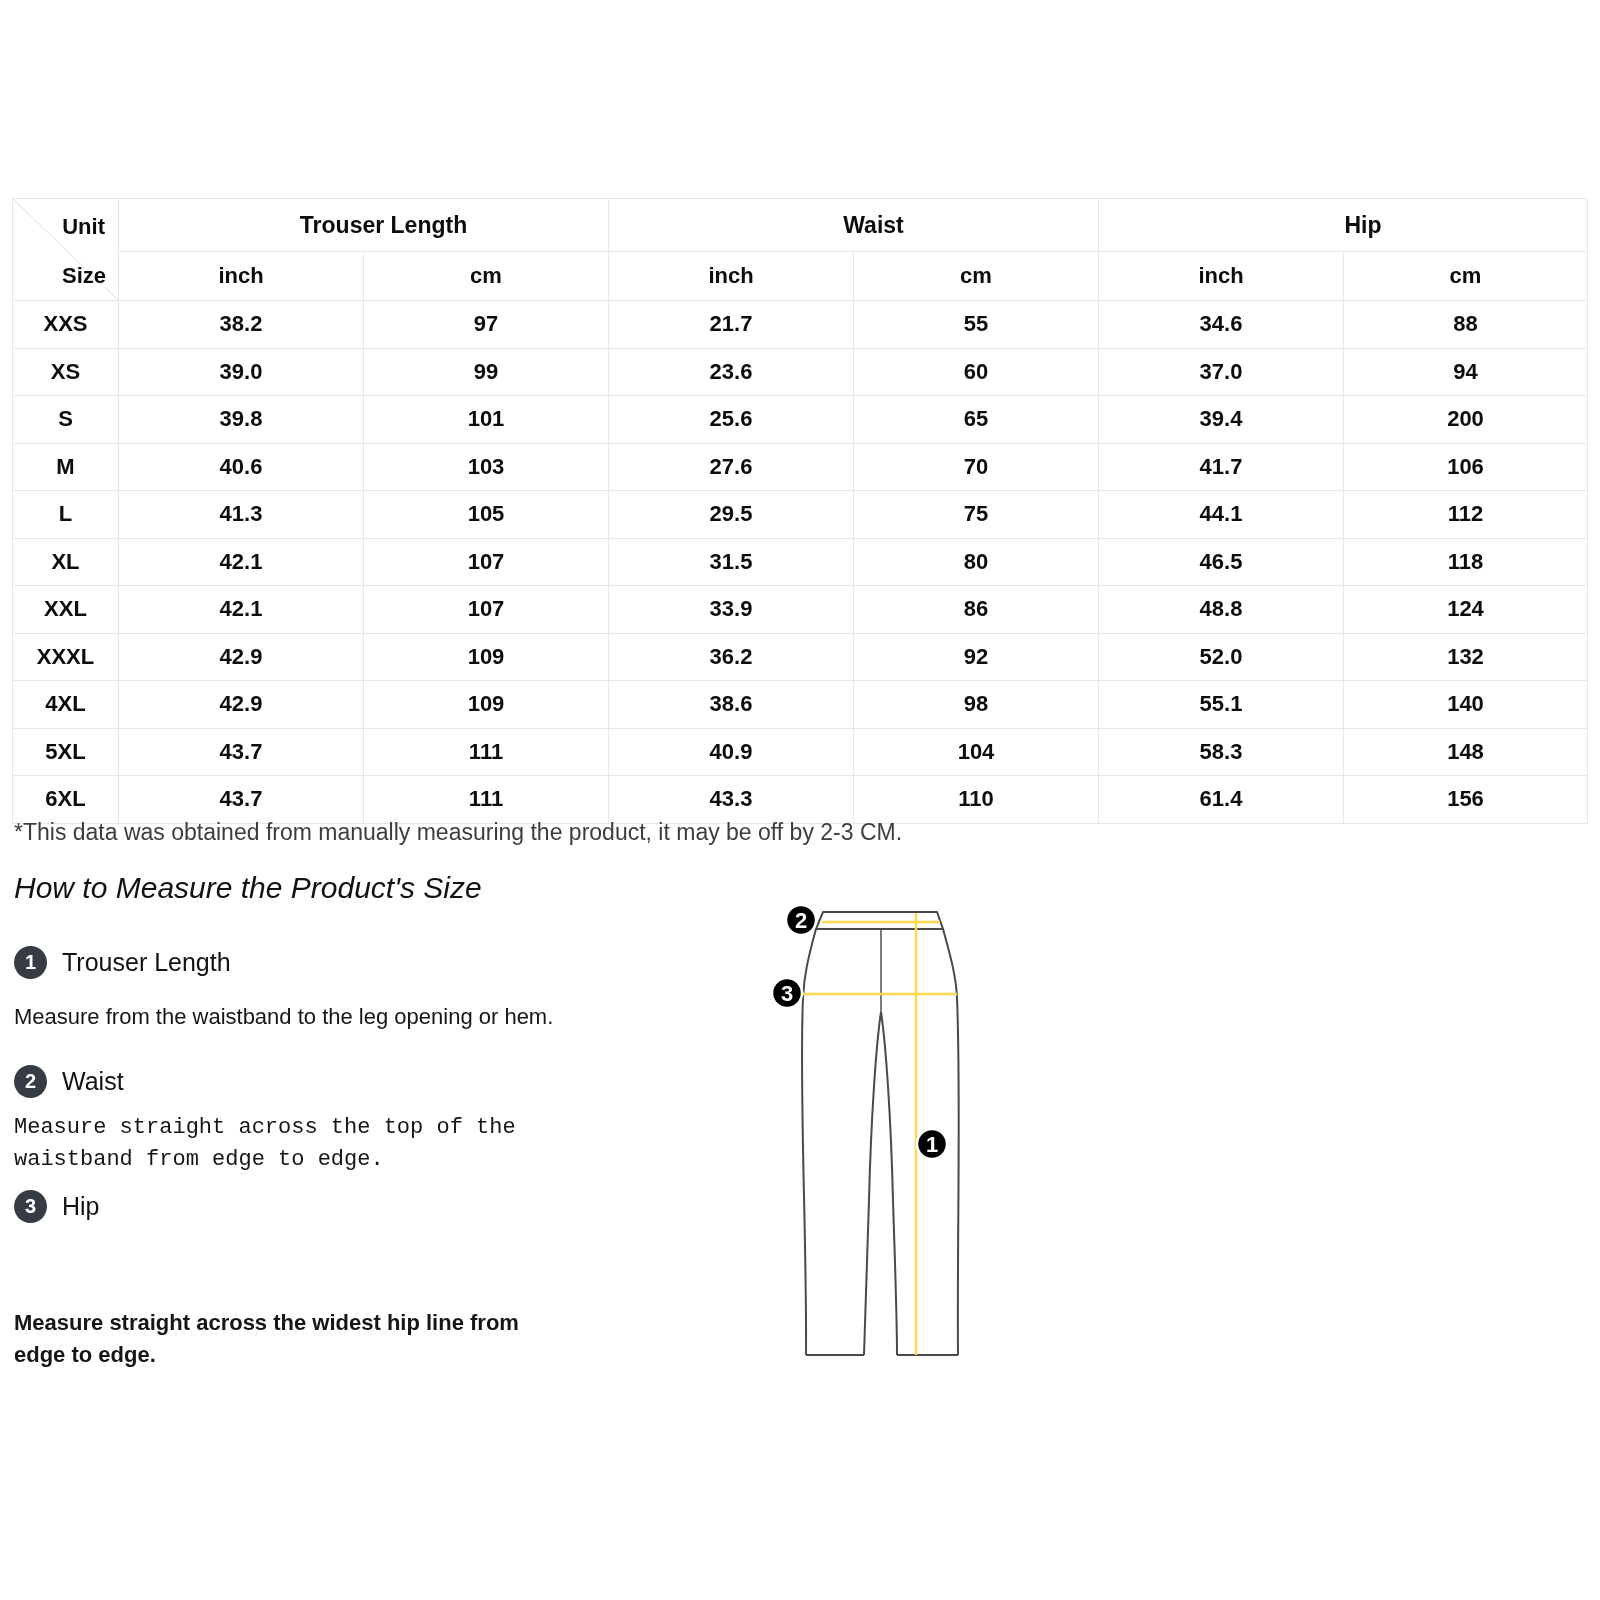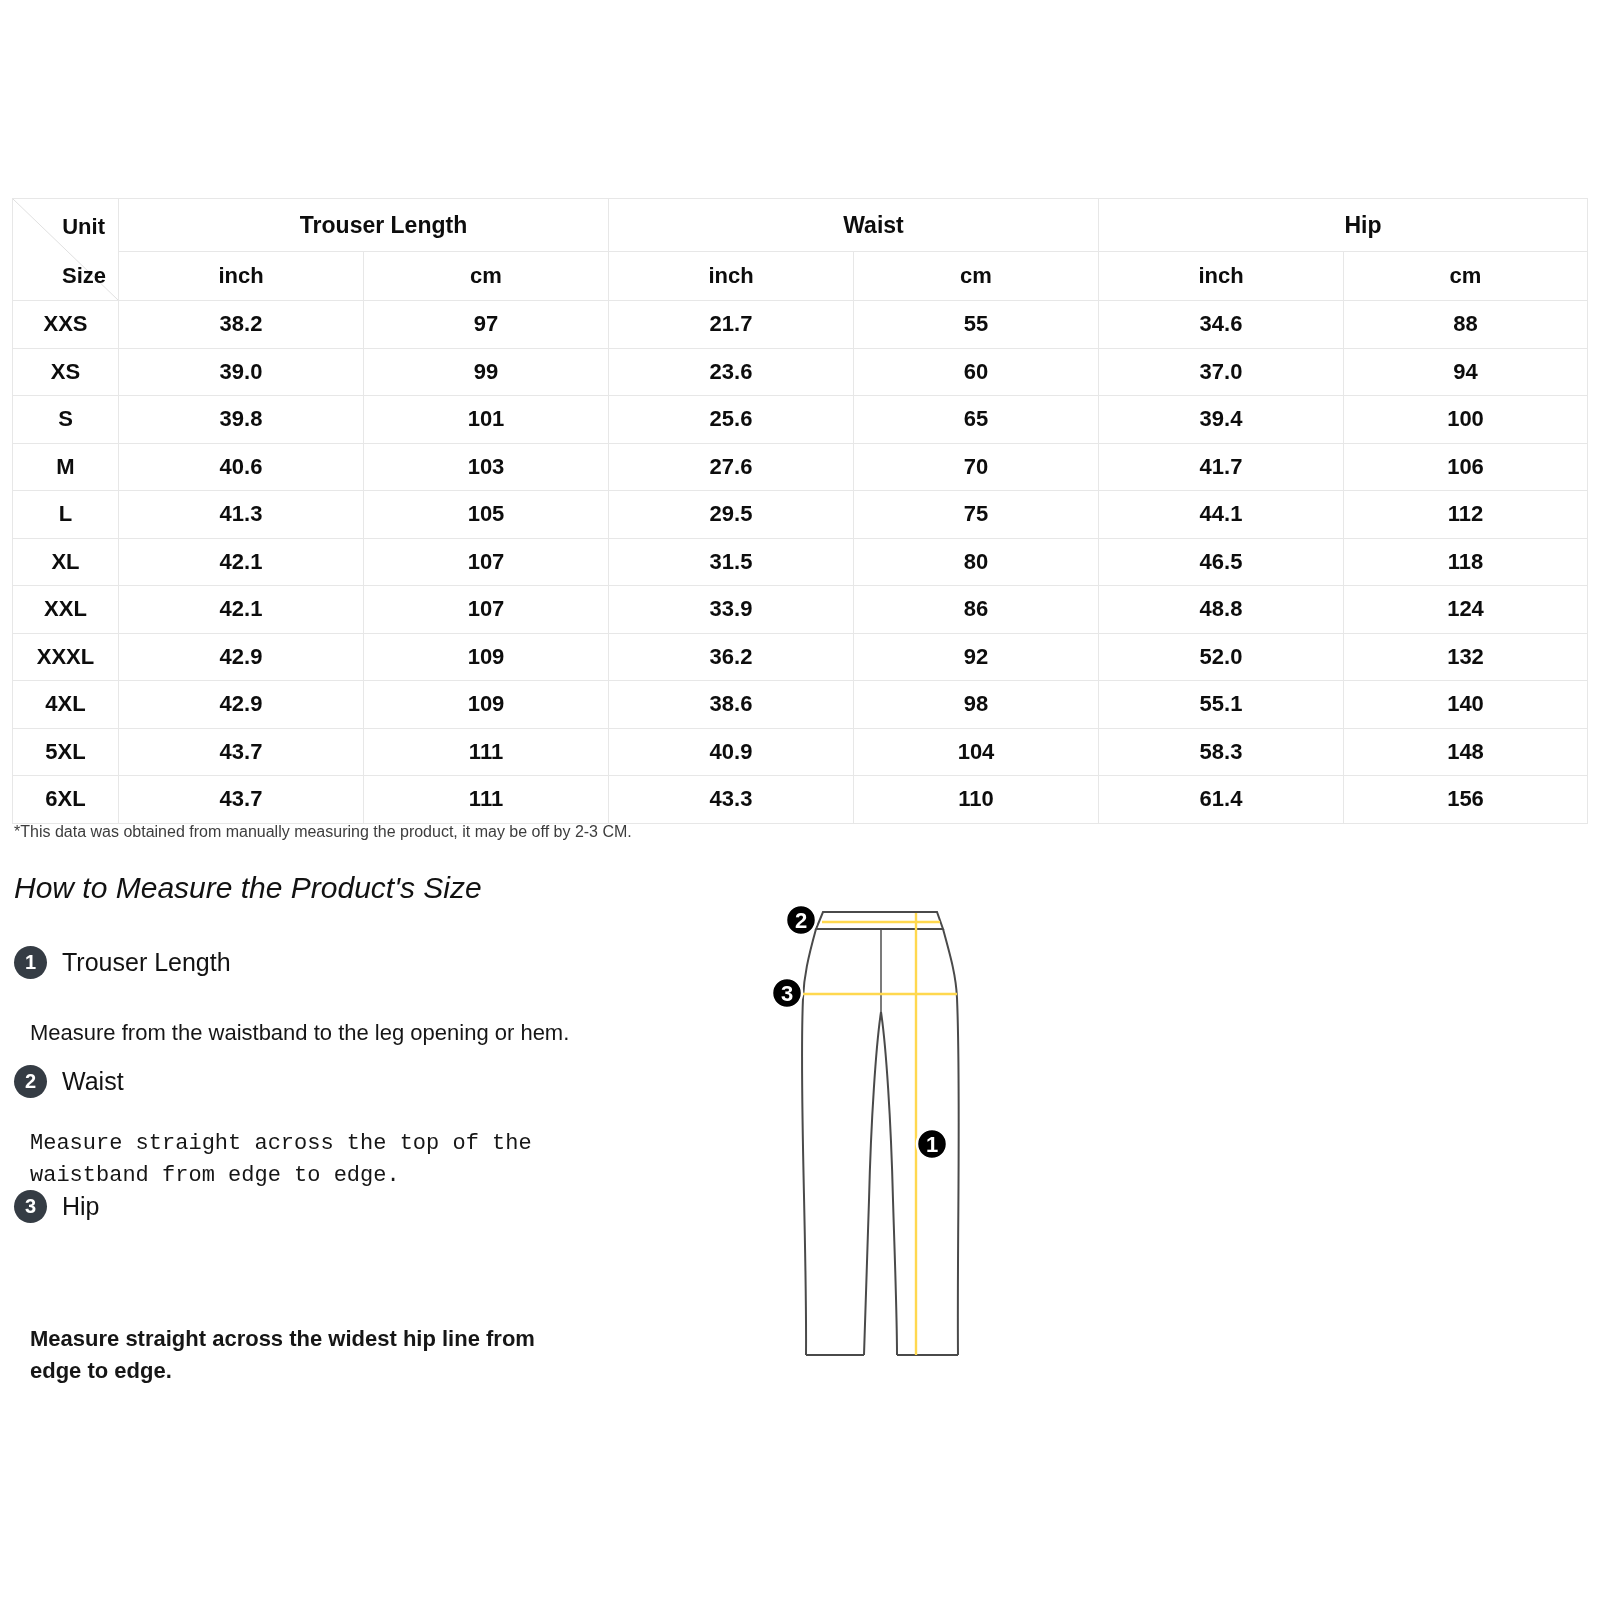--- a/index.html
+++ b/index.html
@@ -20,39 +20,39 @@
   table.size-table thead tr.r1 th{height:52px;font-size:23px;padding-left:40px;}
   table.size-table thead tr.r2 th{height:48px;}
   table.size-table tbody td{height:46.5px;}
   th.diag{position:relative;padding:0;}
   th.diag svg.diagline{position:absolute;left:0;top:0;width:100%;height:100%;}
   th.diag .unit{position:absolute;top:15px;right:13px;font-size:22px;}
   th.diag .size{position:absolute;bottom:11px;left:25px;font-size:22px;margin-left:24px;}
 
   
   .footnote{
-    position:absolute;left:14px;top:818px;margin:0;font-size:16px;line-height:28px;
+    position:absolute;left:14px;top:818px;margin:0;font-size:23px;line-height:28px;
     color:#3d3d3d;font-weight:400;text-align:center;
   }
 
   
   .howto{
     position:absolute;left:14px;top:869px;margin:0;font-size:30px;line-height:38px;
     font-weight:400;color:#121212;font-style:italic;
   }
   .sec{position:absolute;left:14px;height:34px;display:flex;align-items:center;}
   .sec1{top:945px;} .sec2{top:1064px;} .sec3{top:1189px;}
   .badge{
     width:33px;height:33px;border-radius:50%;background:#353c44;color:#ffffff;
     font-size:20px;font-weight:700;display:inline-flex;align-items:center;justify-content:center;
     flex:0 0 33px;
   }
   .sec-label{margin-left:15px;font-size:25px;font-weight:400;color:#121212;}
   .desc{
-    position:absolute;left:14px;width:560px;margin:16px;font-size:22px;line-height:32px;
+    position:absolute;left:14px;width:560px;margin:0;font-size:22px;line-height:32px;
     font-weight:400;color:#161616;
   }
   .desc1{top:1001px;} .desc2{top:1112px;font-family:Liberation Mono, monospace;} .desc3{top:1307px;font-weight:bold;}
 
   
   .diagram{position:absolute;left:740px;top:880px;width:300px;height:500px;}
   .diagram .marker-num{font-family:"Liberation Sans",sans-serif;font-size:22px;font-weight:700;fill:#ffffff;}
 </style>
 </head>
 <body>
@@ -110,21 +110,21 @@
           <td>37.0</td>
           <td>94</td>
         </tr>
         <tr>
           <td>S</td>
           <td>39.8</td>
           <td>101</td>
           <td>25.6</td>
           <td>65</td>
           <td>39.4</td>
-          <td>100</td>
+          <td>200</td>
         </tr>
         <tr>
           <td>M</td>
           <td>40.6</td>
           <td>103</td>
           <td>27.6</td>
           <td>70</td>
           <td>41.7</td>
           <td>106</td>
         </tr>

